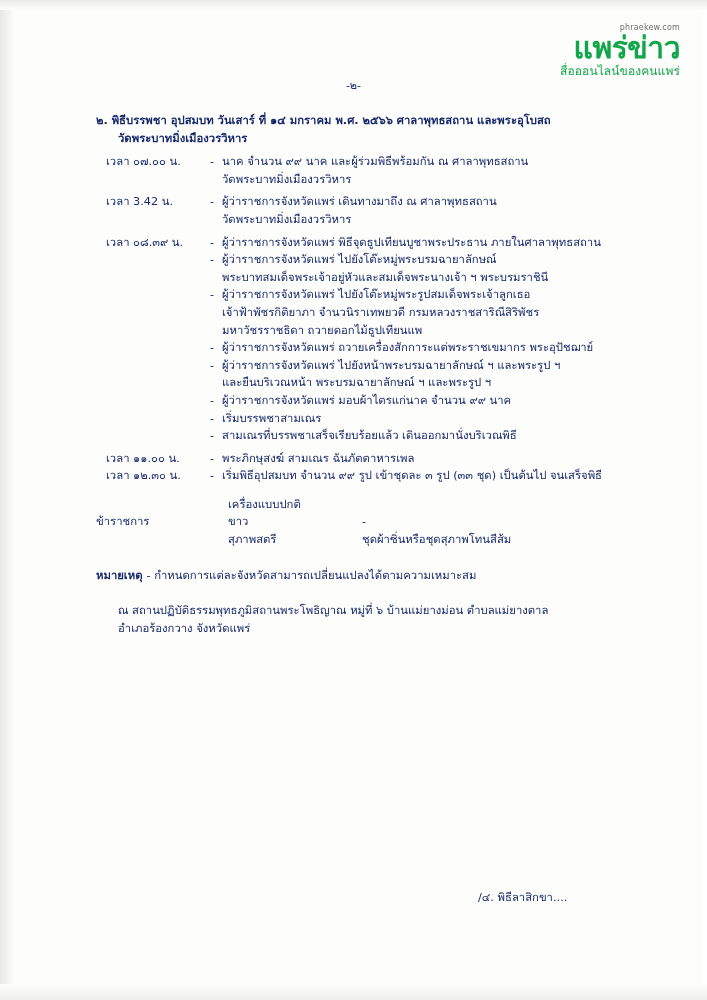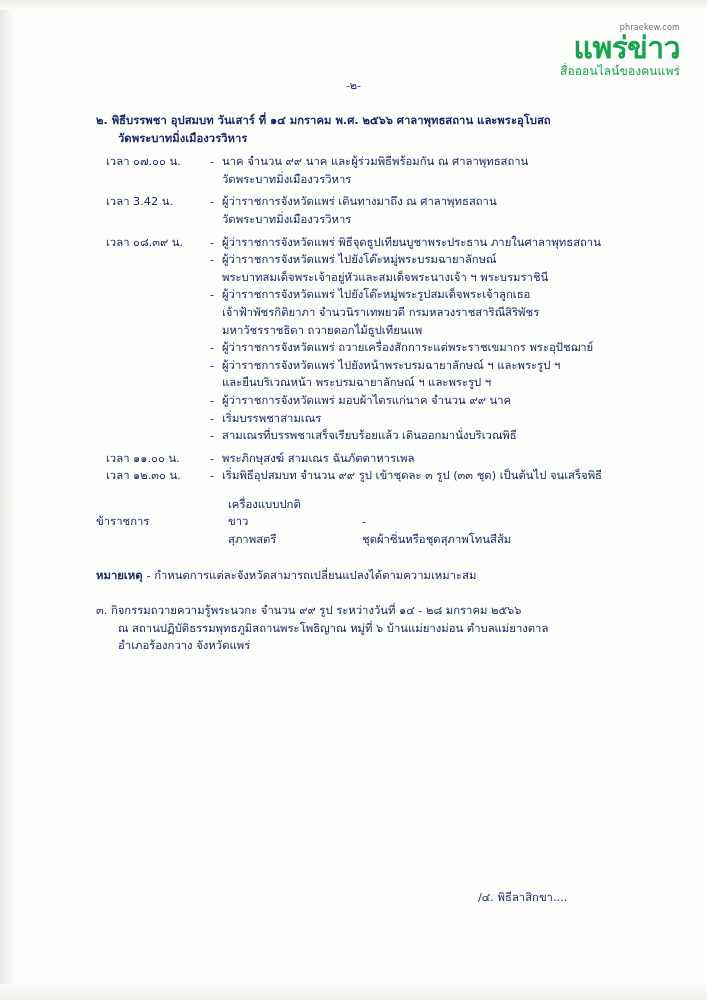--- a/index.html
+++ b/index.html
@@ -332,21 +332,20 @@
     <div class="gap-lg"></div>
 
     <div class="note-row">
       <div class="note-label">หมายเหตุ</div>
       <div>- กำหนดการแต่ละจังหวัดสามารถเปลี่ยนแปลงได้ตามความเหมาะสม</div>
     </div>
 
     <div class="gap-lg"></div>
 
     <div class="sec3">
-      <div class="s3-line1">๓. กิจกรรมถวายความรู้พระนวกะ จำนวน ๙๙ รูป ระหว่างวันที่ ๑๔ - ๒๘ มกราคม ๒๕๖๖</div>
       <div class="s3-rest">ณ สถานปฏิบัติธรรมพุทธภูมิสถานพระโพธิญาณ หมู่ที่ ๖ บ้านแม่ยางม่อน ตำบลแม่ยางตาล</div>
       <div class="s3-rest">อำเภอร้องกวาง จังหวัดแพร่</div>
     </div>
 
   </div>
 
   <div class="footer-note">/๔. พิธีลาสิกขา....</div>
 
 </div>
 

